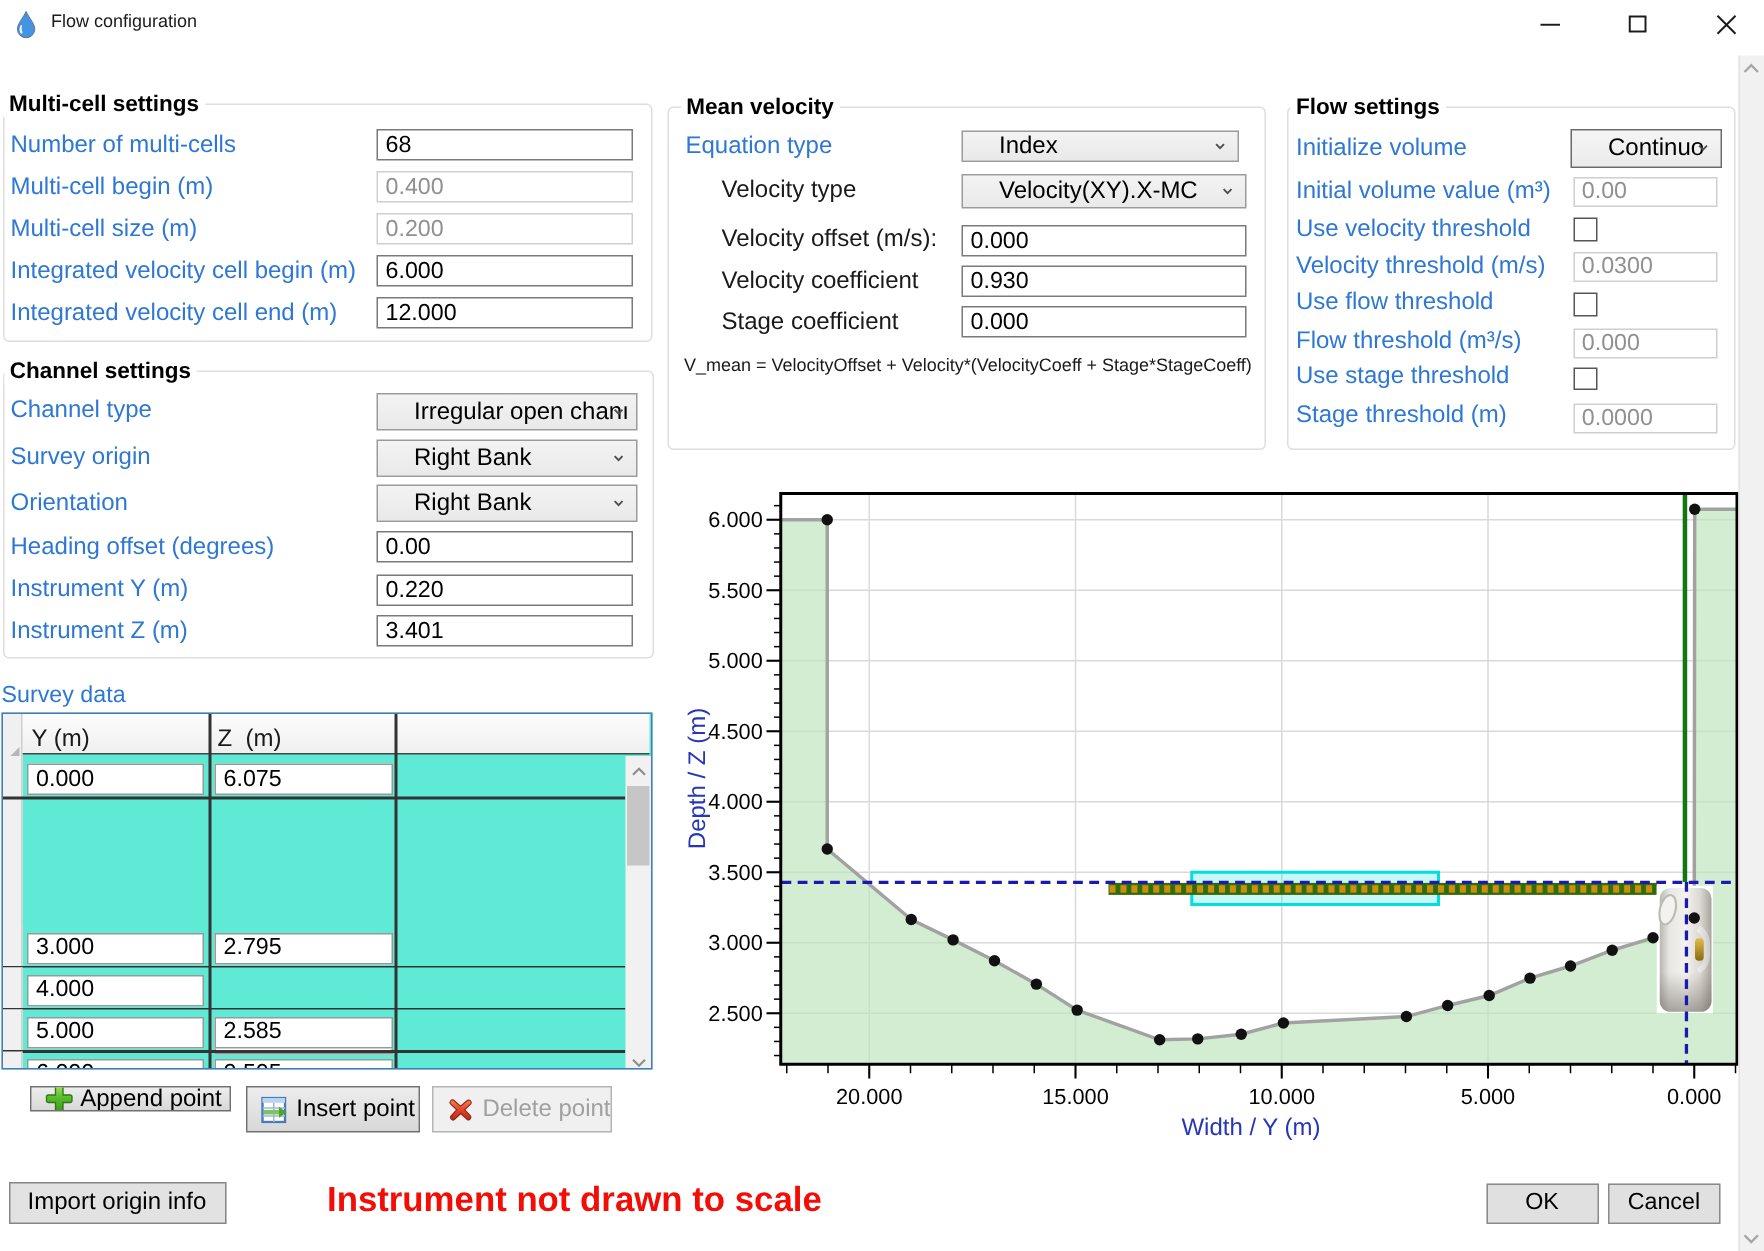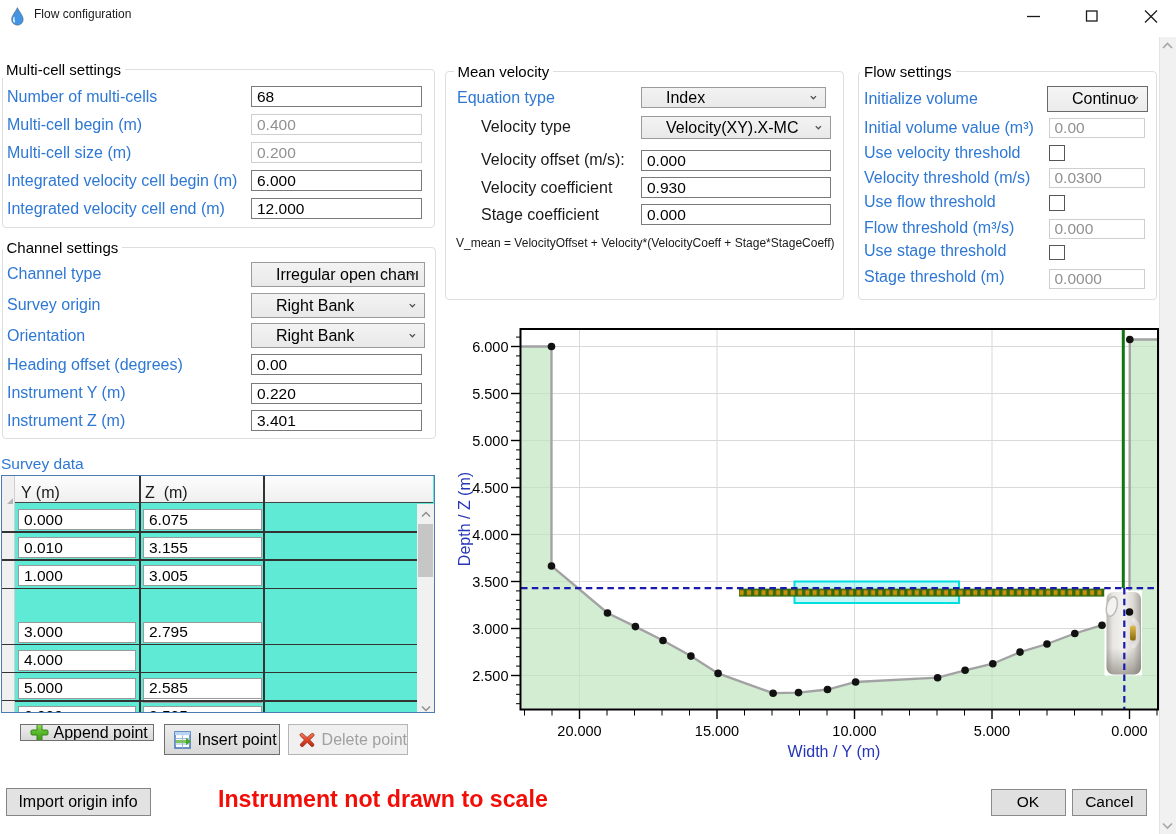--- a/index.html
+++ b/index.html
@@ -7,21 +7,21 @@
   .abs { position:absolute; }
   .lbl { position:absolute; font-size:16px; color:#2e78d4; white-space:nowrap; }
   .blk { position:absolute; font-size:16px; color:#1a1a1a; white-space:nowrap; }
   .inp { position:absolute; height:21px; border:1px solid #7a7a7a; background:#fff; font-size:15.5px; color:#000;
          display:flex; align-items:center; padding-left:5px; }
   .inp.dis { border-color:#cfcfcf; color:#909090; }
   .combo { position:absolute; border:1.3px solid #9b9b9b; background:linear-gradient(#f3f3f3,#e9e9e9);
            font-size:16px; color:#000; display:flex; align-items:center; padding-left:24px; overflow:hidden; white-space:nowrap;}
   .chev { position:absolute; right:8px; top:50%; margin-top:-3px; width:8px; height:6px; }
   .grp { position:absolute; border:1px solid #dedede; border-radius:4px; }
-  .gt  { position:absolute; font-size:15px; color:#000; background:#fff; padding:0 4px; white-space:nowrap; }
+  .gt  { position:absolute; font-size:15px; color:#000; background:#fff; padding:0 4px; white-space:nowrap;font-weight:bold; }
   .cb  { position:absolute; width:16px; height:15.5px; border:1.8px solid #565656; background:#fff; }
   .btn { position:absolute; border:1px solid #707070; background:linear-gradient(#ededed,#d8d8d8);
          font-size:16px; color:#000; display:flex; align-items:center; white-space:nowrap; overflow:hidden; }
 </style>
 </head>
 <body>
 
 <svg class="abs" style="left:0;top:0;" width="1176" height="834">
   <defs>
     <pattern id="mcbar" width="7.3" height="8" patternUnits="userSpaceOnUse" x="739" y="588.6">
@@ -319,32 +319,20 @@
   <div class="blk" style="left:143px;top:8px;">Z&nbsp; (m)</div>
 
   <div class="abs" style="left:137px;top:0;width:2px;height:236px;background:#333;"></div>
   <div class="abs" style="left:261px;top:0;width:2px;height:236px;background:#333;"></div>
 
   <div class="abs" style="left:0;top:28.7px;width:415px;height:208px;overflow:hidden;">
   <div class="abs" style="left:0;top:0.0px;width:415px;height:28.1px;">
         <div class="abs" style="left:0;top:0;width:13px;height:28.1px;background:#f0f0f0;border-right:1px solid #cfcfcf;"></div>
         <div class="inp" style="left:16px;top:4.5px;width:118px;height:21px;border-color:#999;">0.000</div>
         <div class="inp" style="left:141px;top:4.5px;width:119px;height:21px;border-color:#999;">6.075</div>
-        <div class="abs" style="left:0;top:26.7px;width:415px;height:1.6px;background:#333;"></div>
-      </div>
-  <div class="abs" style="left:0;top:28.1px;width:415px;height:28.1px;">
-        <div class="abs" style="left:0;top:0;width:13px;height:28.1px;background:#f0f0f0;border-right:1px solid #cfcfcf;"></div>
-        <div class="inp" style="left:16px;top:4.5px;width:118px;height:21px;border-color:#999;">0.010</div>
-        <div class="inp" style="left:141px;top:4.5px;width:119px;height:21px;border-color:#999;">3.155</div>
-        <div class="abs" style="left:0;top:26.7px;width:415px;height:1.6px;background:#333;"></div>
-      </div>
-  <div class="abs" style="left:0;top:56.2px;width:415px;height:28.1px;">
-        <div class="abs" style="left:0;top:0;width:13px;height:28.1px;background:#f0f0f0;border-right:1px solid #cfcfcf;"></div>
-        <div class="inp" style="left:16px;top:4.5px;width:118px;height:21px;border-color:#999;">1.000</div>
-        <div class="inp" style="left:141px;top:4.5px;width:119px;height:21px;border-color:#999;">3.005</div>
         <div class="abs" style="left:0;top:26.7px;width:415px;height:1.6px;background:#333;"></div>
       </div>
   <div class="abs" style="left:0;top:112.4px;width:415px;height:28.1px;">
         <div class="abs" style="left:0;top:0;width:13px;height:28.1px;background:#f0f0f0;border-right:1px solid #cfcfcf;"></div>
         <div class="inp" style="left:16px;top:4.5px;width:118px;height:21px;border-color:#999;">3.000</div>
         <div class="inp" style="left:141px;top:4.5px;width:119px;height:21px;border-color:#999;">2.795</div>
         <div class="abs" style="left:0;top:26.7px;width:415px;height:1.6px;background:#333;"></div>
       </div>
   <div class="abs" style="left:0;top:140.5px;width:415px;height:28.1px;">
         <div class="abs" style="left:0;top:0;width:13px;height:28.1px;background:#f0f0f0;border-right:1px solid #cfcfcf;"></div>

